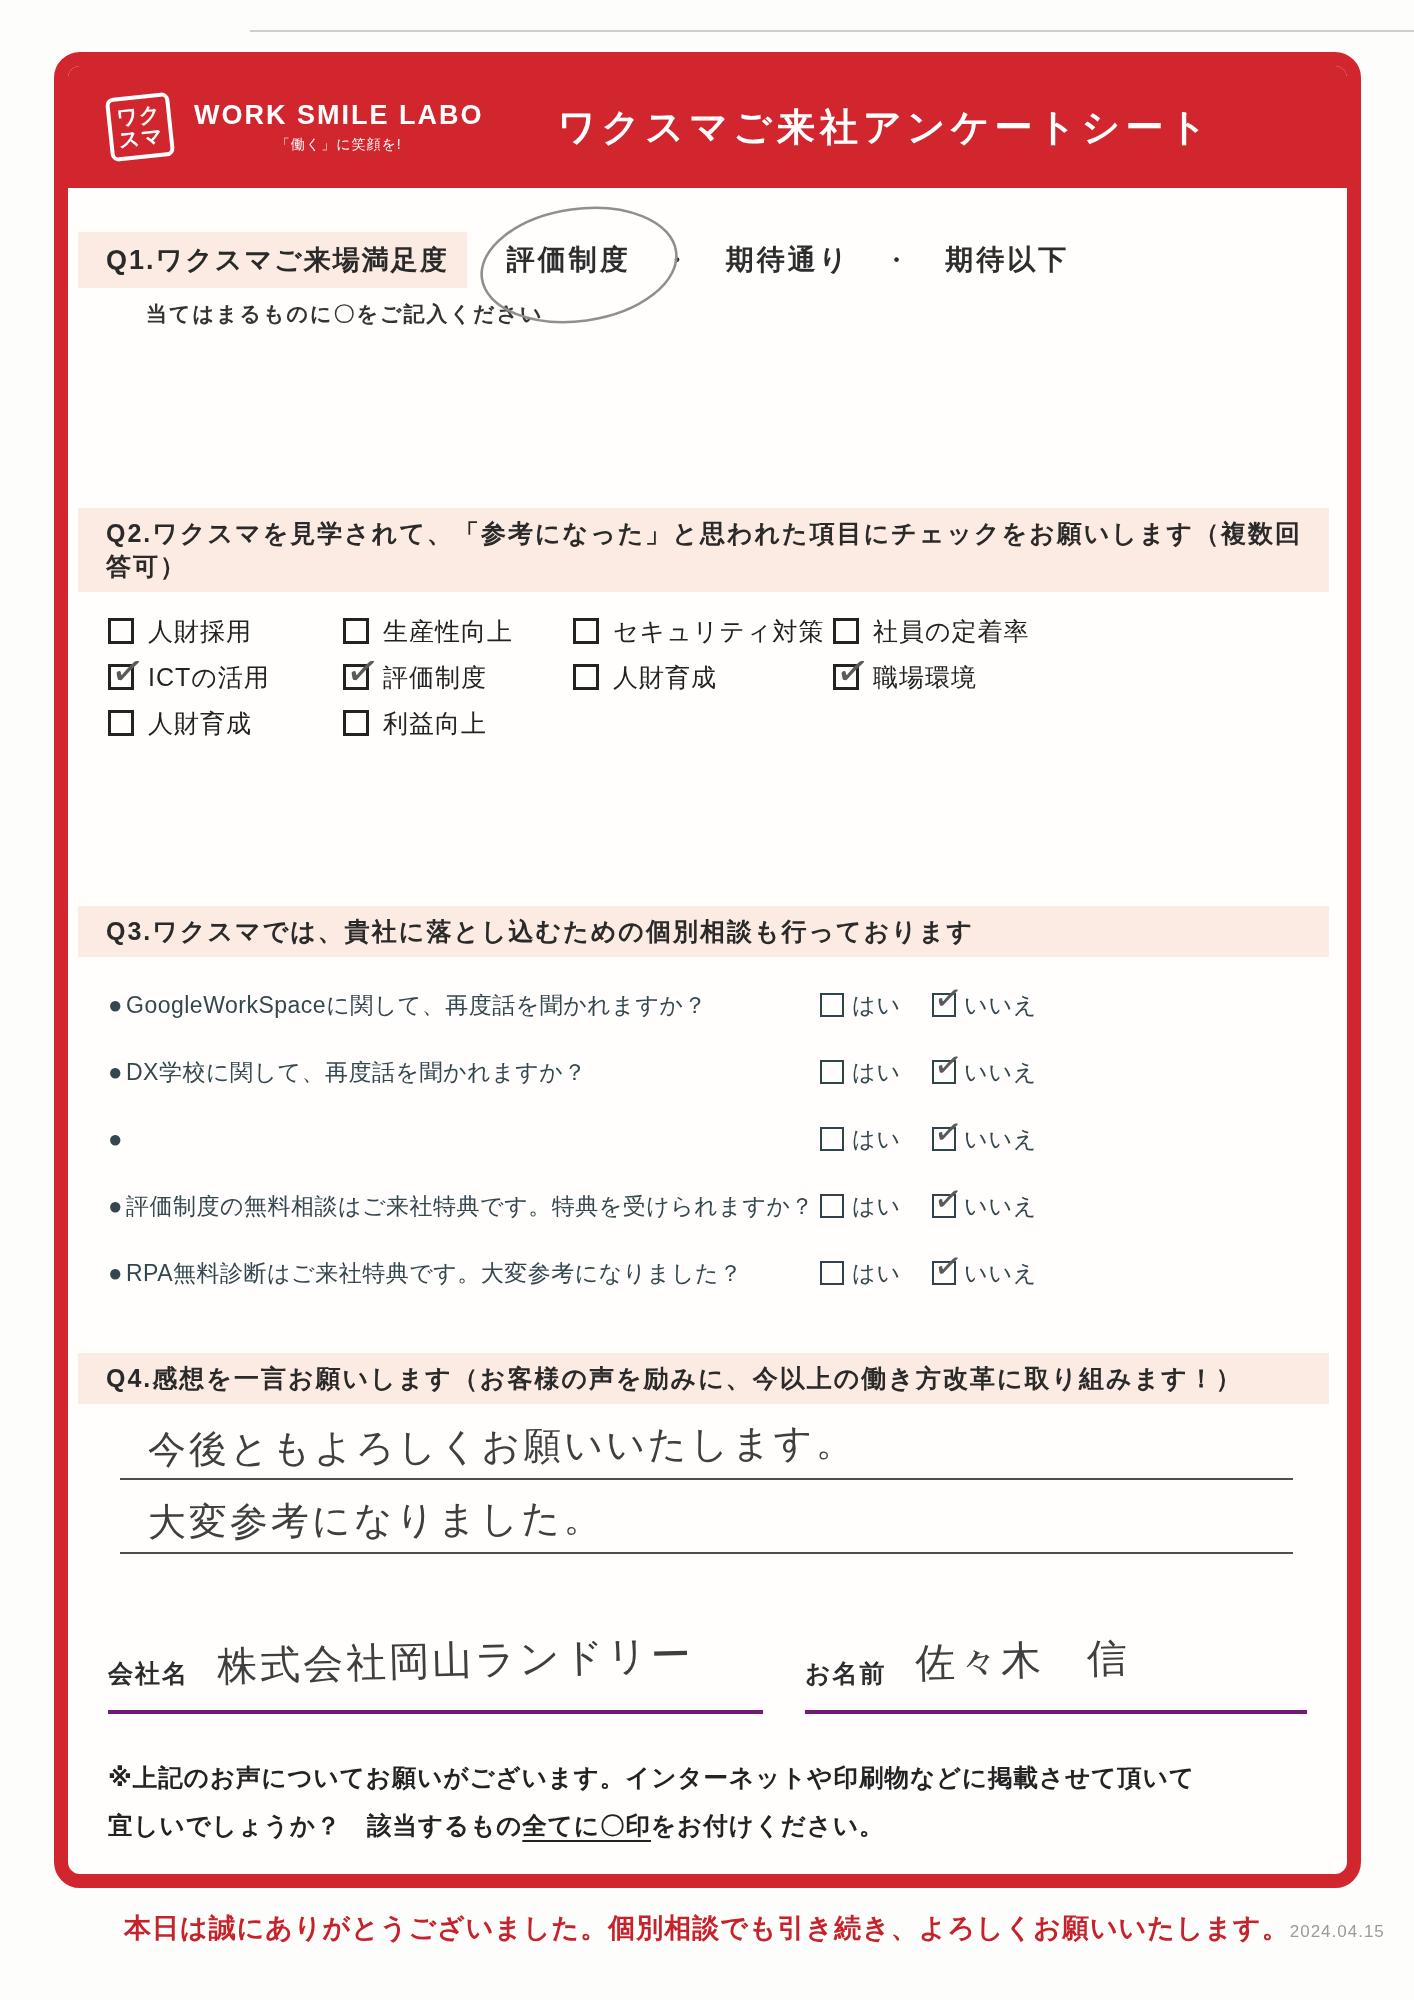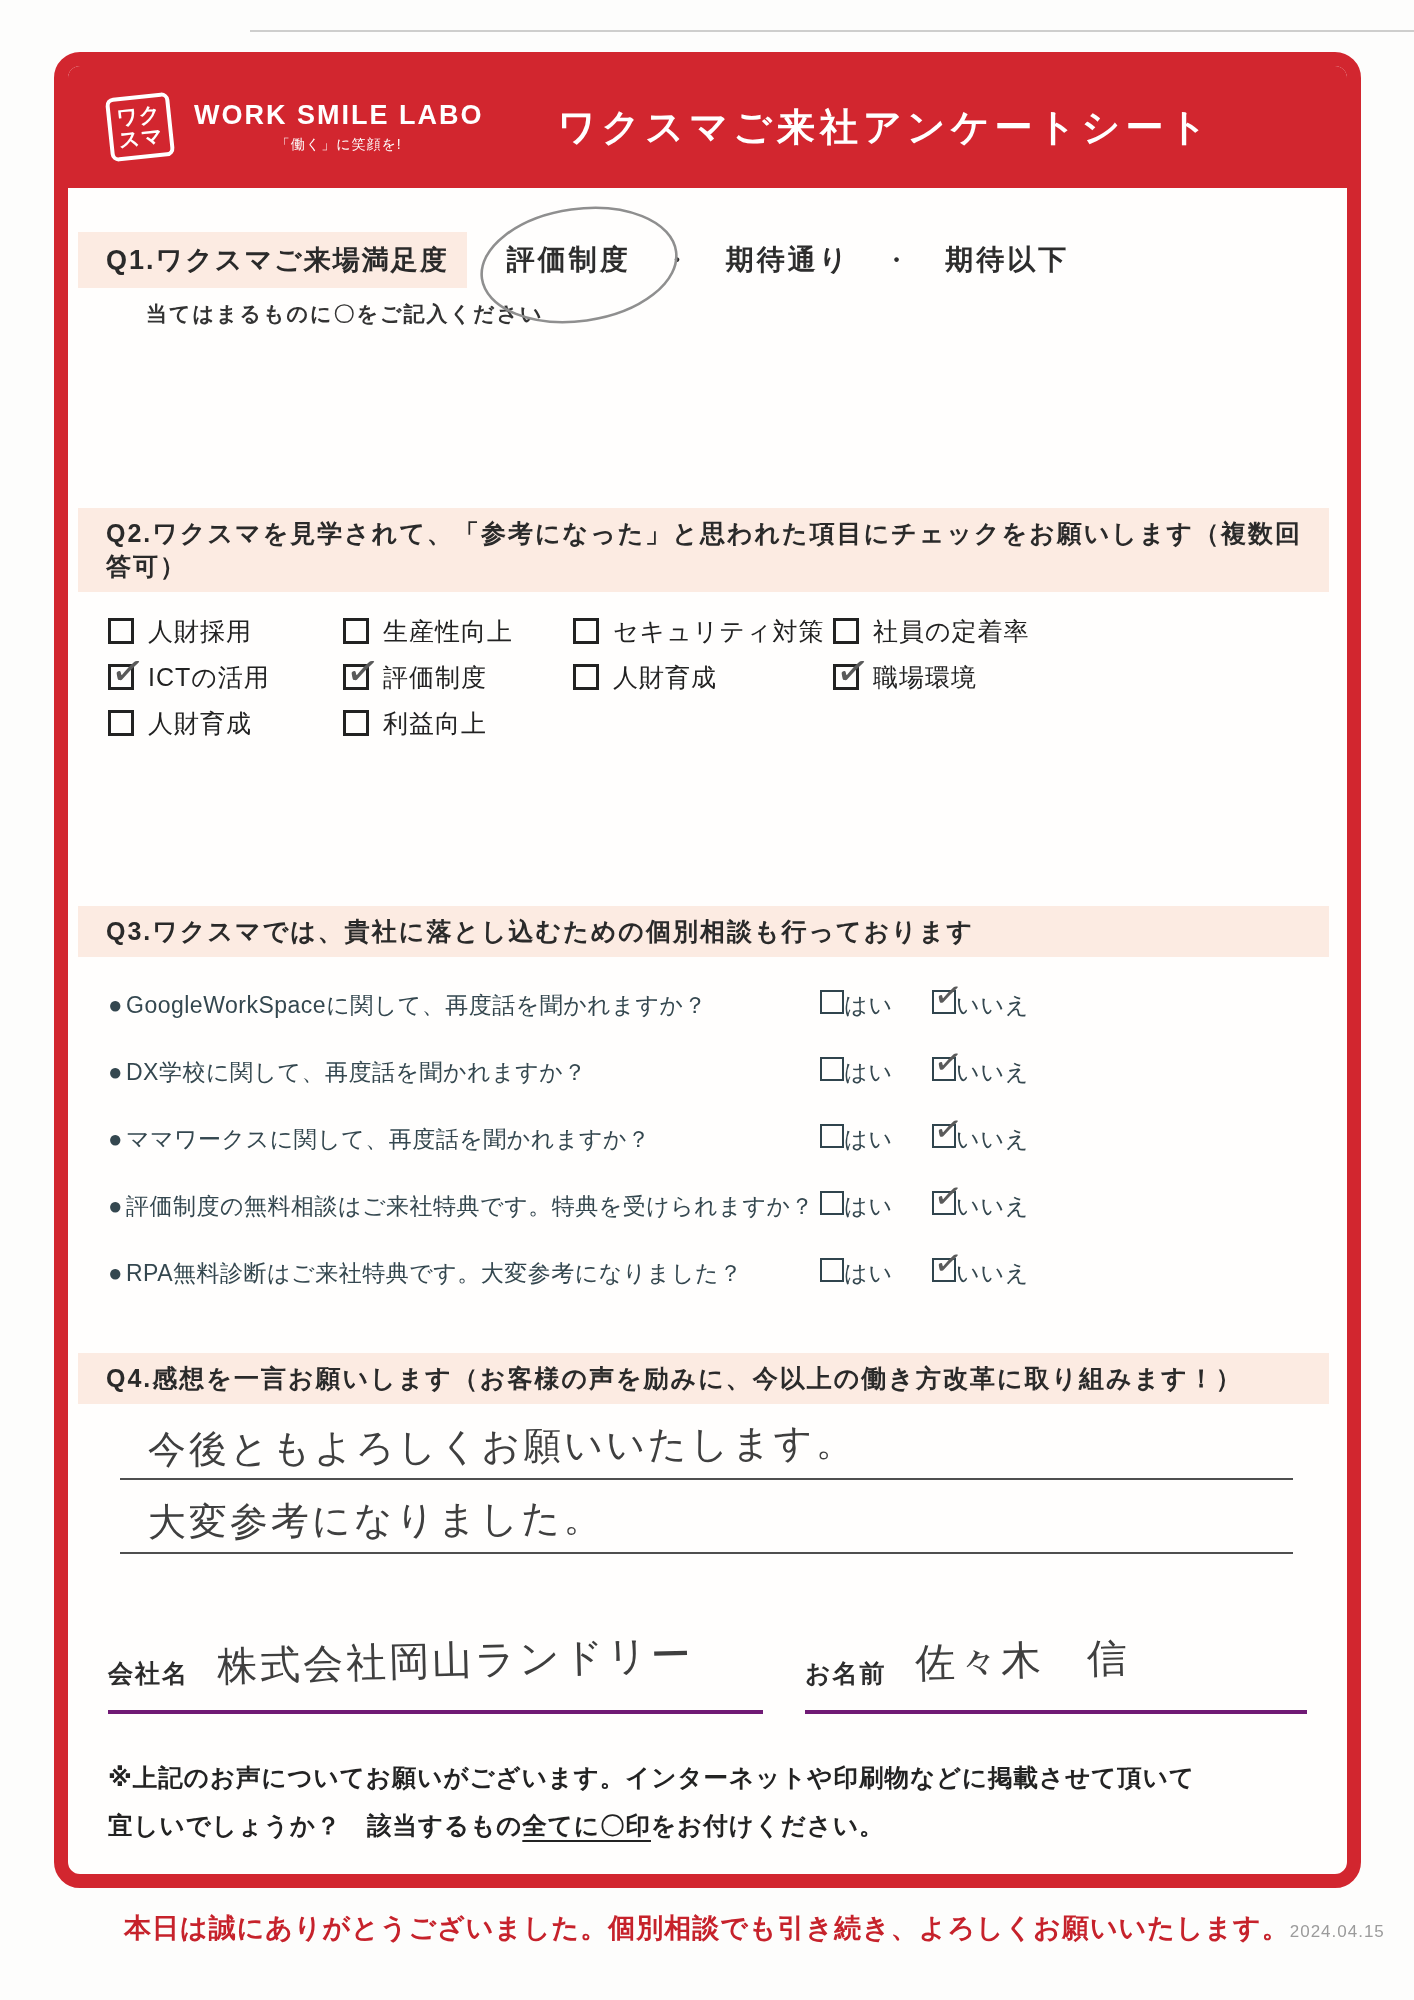--- a/index.html
+++ b/index.html
@@ -53,21 +53,21 @@
   .q2-grid { margin-top:16px; display:grid; grid-template-columns:235px 230px 260px auto; grid-auto-rows:46px; align-items:center; }
   .cb-item { display:flex; align-items:center; gap:14px; }
   .cb-label { font-size:25px; letter-spacing:1px; color:#222; white-space:nowrap; }
 
   
   .q3 { margin-top:160px; }
   .q3-list { margin-top:30px; display:flex; flex-direction:column; gap:31px; }
   .q3-row { display:flex; align-items:center; height:36px; color:#34474f; }
   .q3-q { display:flex; align-items:center; width:712px; flex:none; font-size:23px; letter-spacing:.5px; white-space:nowrap; }
   .bullet { font-size:24px; margin-right:3px; }
-  .ans { display:flex; font-size:23px; letter-spacing:1px; white-space:nowrap; }
+  .ans { display:flex; align-items:center; gap:8px; font-size:23px; letter-spacing:1px; white-space:nowrap; }
   .ans-yes { width:112px; flex:none; }
   .q3-row[data-answer="いいえ"] .ans-no .tick { display:block; }
 
   
   .q4 { margin-top:62px; }
   .write-area { margin:2px 14px 0 12px; }
   .write-line { height:74px; border-bottom:2px solid #4f4f4f; display:flex; align-items:flex-end; }
   .handwriting { color:#3f3f3f; letter-spacing:3px; white-space:nowrap; }
   .write-line .handwriting { font-size:38px; padding:0 0 6px 28px; transform:rotate(-0.6deg); }
 
@@ -228,21 +228,20 @@
                 <span class="cb small">
                   <span class="tick">✓</span>
                 </span>
                 <span>いいえ</span>
               </span>
           </div>
 
           <div class="q3-row" data-answer="いいえ">
             <span class="q3-q">
                 <span class="bullet">●</span>
-                <span>ママワークスに関して、再度話を聞かれますか？</span>
               </span>
             <span class="ans ans-yes">
                 <span class="cb small"></span>
                 <span>はい</span>
               </span>
             <span class="ans ans-no">
                 <span class="cb small">
                   <span class="tick">✓</span>
                 </span>
                 <span>いいえ</span>

